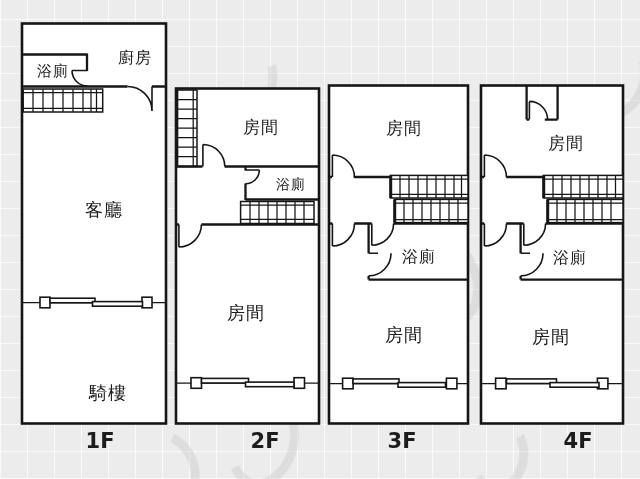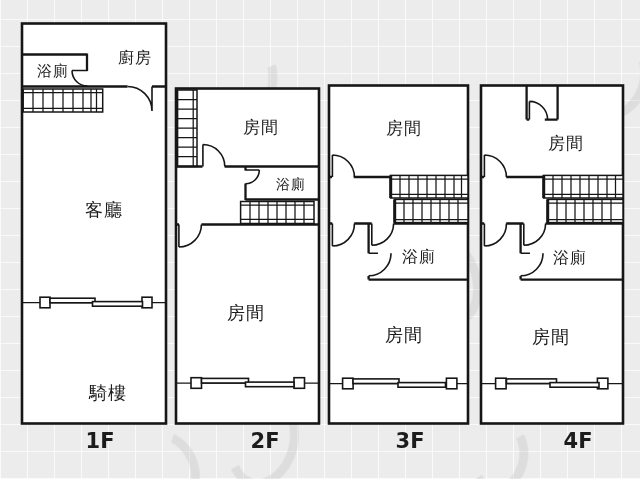--- a/index.html
+++ b/index.html
@@ -183,20 +183,20 @@
   <div class="lbl floor" style="left:100px;top:441px;text-align:center;">1F</div>
 
   <div class="lbl room" style="left:261px;top:127px;">房間</div>
   <div class="lbl room-sm" style="left:291px;top:184px;">浴廁</div>
   <div class="lbl room-lg" style="left:246px;top:313px;">房間</div>
   <div class="lbl floor" style="left:265px;top:441px;">2F</div>
 
   <div class="lbl room" style="left:404px;top:128px;">房間</div>
   <div class="lbl" style="left:419px;top:257px;font-size:16px;">浴廁</div>
   <div class="lbl room-lg" style="left:404px;top:335px;">房間</div>
-  <div class="lbl floor" style="left:402px;top:441px;margin-left:8px;">3F</div>
+  <div class="lbl floor" style="left:402px;top:441px;">3F</div>
 
   <div class="lbl room" style="left:566px;top:143px;">房間</div>
   <div class="lbl" style="left:570px;top:258px;font-size:16px;">浴廁</div>
   <div class="lbl room-lg" style="left:551px;top:337px;">房間</div>
   <div class="lbl floor" style="left:556px;top:441px;margin-left:22px;">4F</div>
 
 </div>
 
 </body></html>

